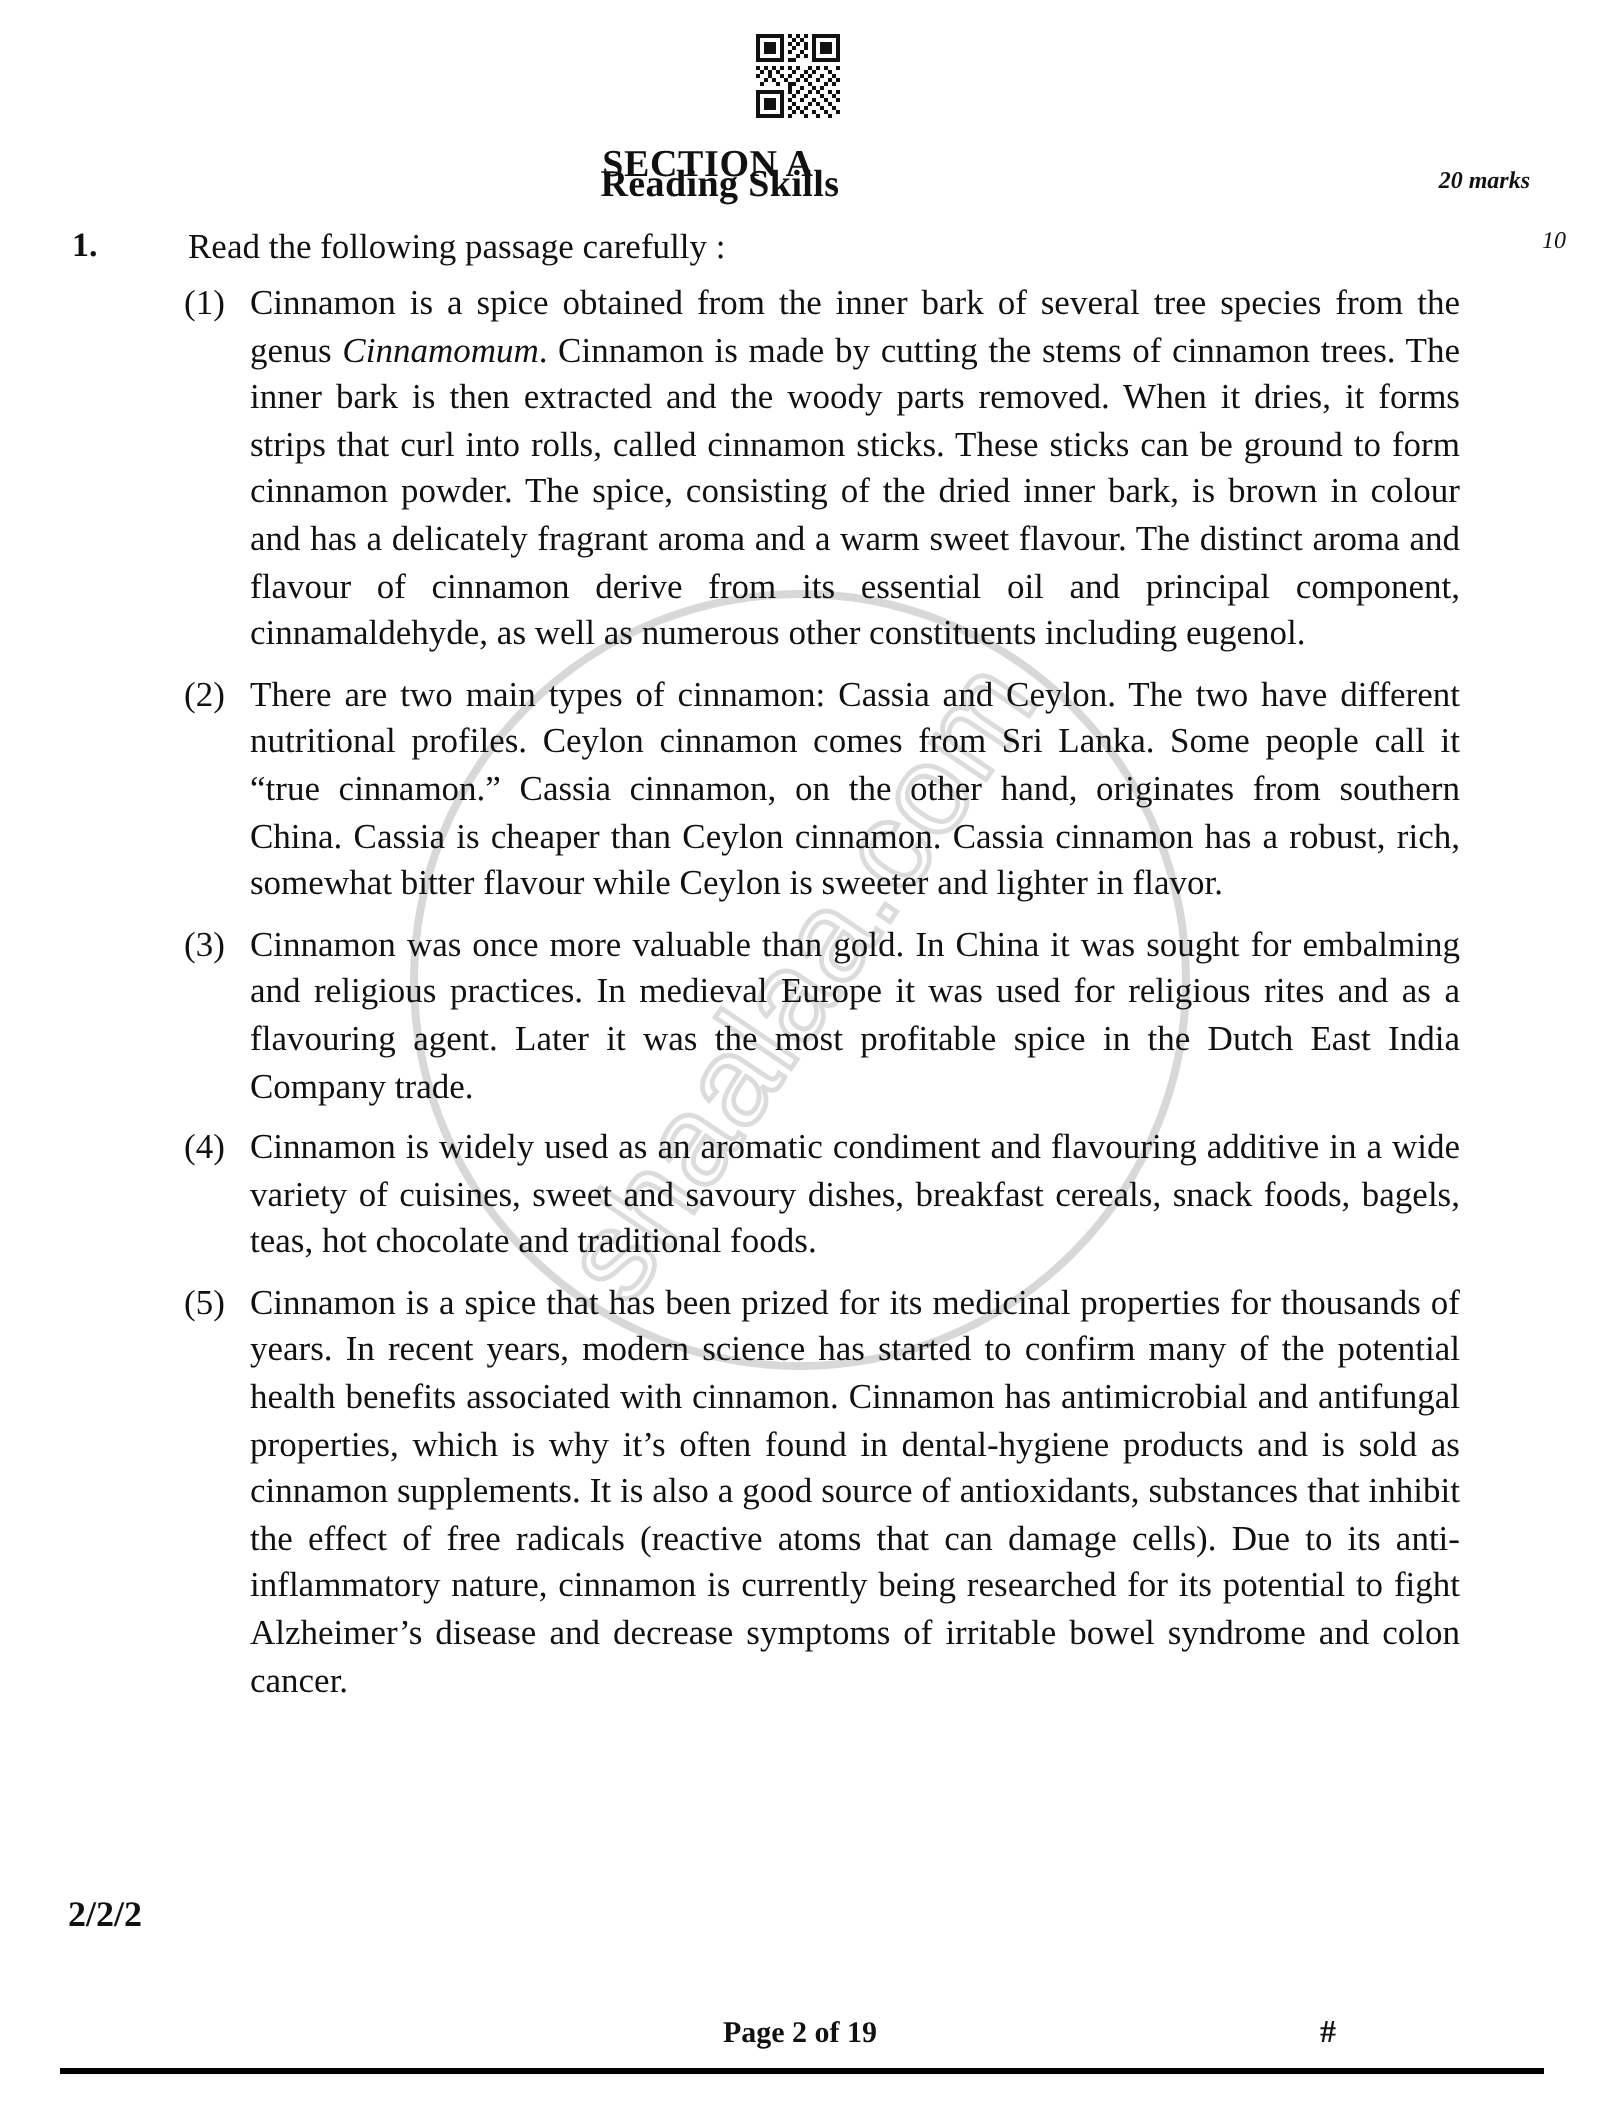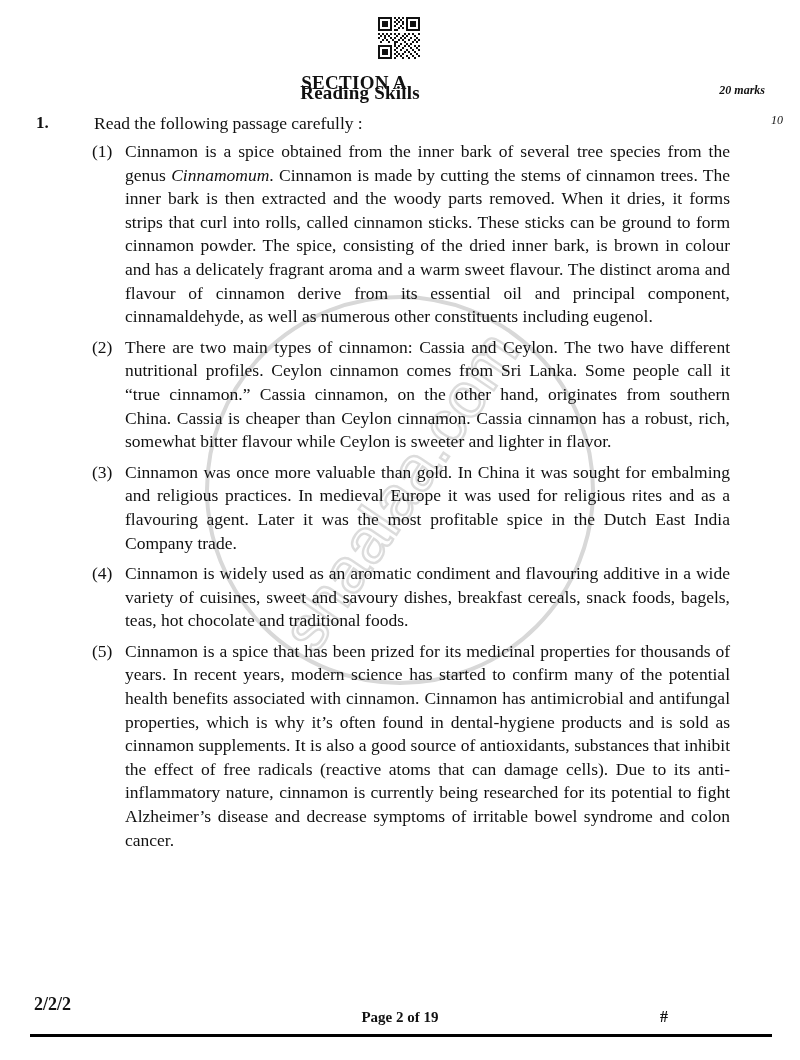--- a/index.html
+++ b/index.html
@@ -157,21 +157,21 @@
     left: 30px;
     top: 1034px;
     width: 742px;
     height: 3px;
     background: #000000;
     z-index: 2;
   }
   .footer-left {
     position: absolute;
     left: 34px;
-    top: 994px;
+    top: 947px;
     font-size: 18px;
     font-weight: bold;
     z-index: 2;
   }
   .footer-center {
     position: absolute;
     left: 0;
     top: 1009px;
     width: 800px;
     text-align: center;

